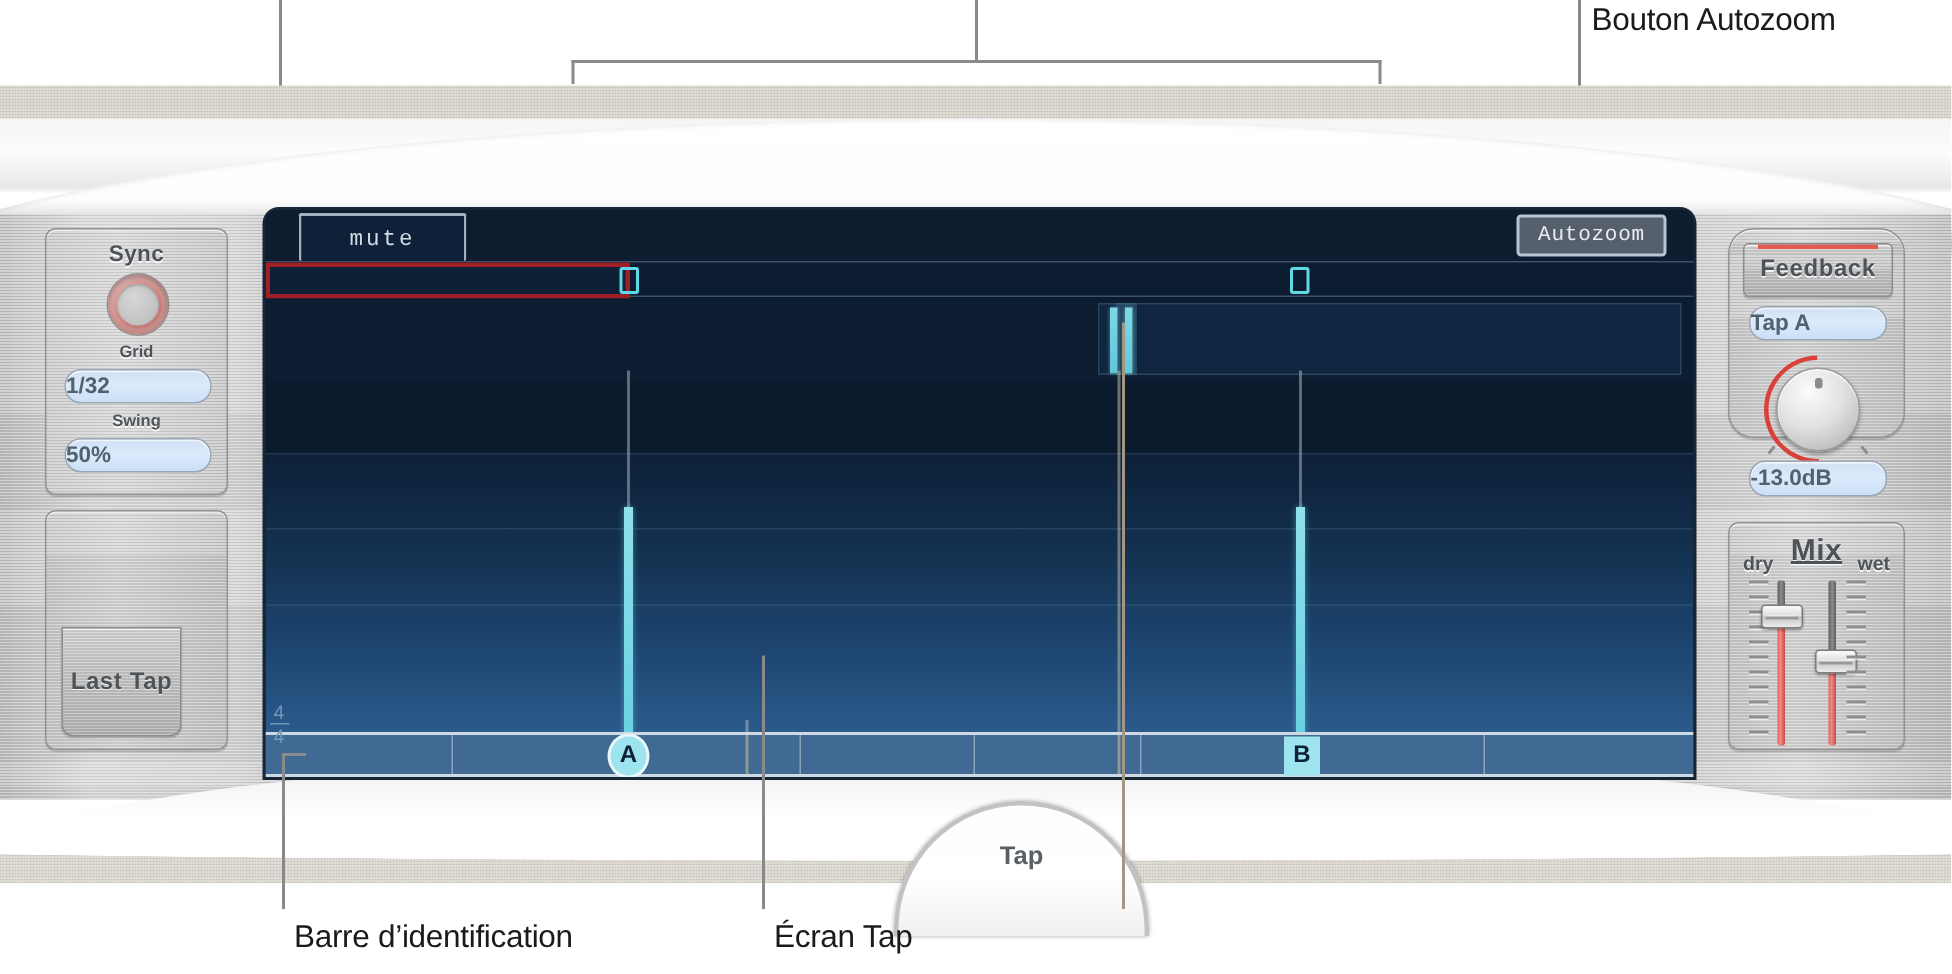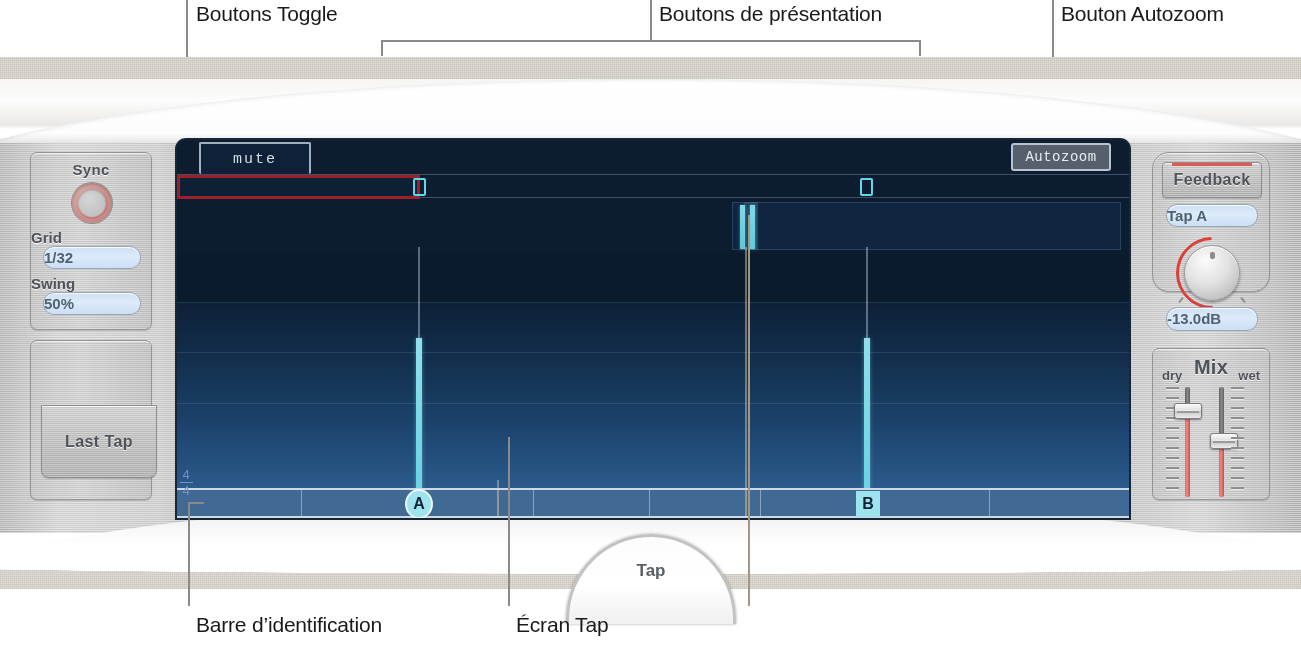--- a/index.html
+++ b/index.html
@@ -79,21 +79,21 @@
     background-image:
       repeating-linear-gradient(0deg, rgba(0,0,0,.05) 0 1px, rgba(255,255,255,.05) 1px 2px),
       repeating-linear-gradient(90deg, rgba(0,0,0,.04) 0 1px, rgba(255,255,255,.06) 1px 2px);
     -webkit-mask-image: radial-gradient(130% 100% at 50% -10%, transparent 0 62%, #000 63%);
             mask-image: radial-gradient(130% 100% at 50% -10%, transparent 0 62%, #000 63%);
   }
 
   
   .tap-dome {
     position: absolute;
-    left: 566px; top: 534px; width: 170px; height: 90px;
+    left: 596px; top: 534px; width: 170px; height: 90px;
     border-radius: 85px 85px 0 0;
     background: linear-gradient(to bottom, #fdfdfd 0%, #ffffff 55%, #f0f0f0 100%);
     border: 3px solid #c2c2c2;
     border-bottom: none;
     box-shadow: 0 0 3px rgba(0,0,0,.35);
   }
   .tap-dome-label {
     position: absolute; left: 0; top: 24px; width: 100%;
     text-align: center;
     font-family: "Liberation Sans", sans-serif;
@@ -111,22 +111,22 @@
       linear-gradient(to right, #c6c6c6, #d3d3d3 40%, #c2c2c2);
     box-shadow: inset 0 1px 0 rgba(255,255,255,.7), 0 1px 1px rgba(0,0,0,.18);
   }
   .grp-title {
     position: absolute; left: 0; width: 100%; text-align: center;
     font-size: 15px; font-weight: bold; color: #4e5359;
     text-shadow: 0 1px 0 rgba(255,255,255,.85);
     letter-spacing: .3px;
   }
   .sublabel {
-    position: absolute; left:0; width:100%; text-align:left;
-    font-size: 15px; font-weight: bold; color:#4e5359;
+    position: absolute; left:0; width:100%; text-align:center;
+    font-size: 11px; font-weight: bold; color:#4e5359;
     text-shadow: 0 1px 0 rgba(255,255,255,.85);
   }
   .lcd {
     position: absolute;
     border-radius: 11px;
     background: linear-gradient(to bottom, #cfe0f5, #dceafb 45%, #ccdff6);
     border: 1px solid #9aa7b6;
     color: #51626f;
     font-size: 15px; font-weight: bold;
     line-height: 21px;
@@ -338,24 +338,22 @@
     font-size: 13px; color: #6f96bb; line-height: 13px;
   }
   .timesig i { display: block; font-style: normal; }
   .timesig .bar { display:block; width:13px; height:1px; background:#6f96bb; margin:1px auto; }
 </style>
 </head>
 <body>
 
 <div id="root">
 
-  <div class="anno-label" style="left:196px; top:2px;">Boutons Toggle</div>
   <div class="anno-line anno-vline" style="left:186px; top:0px; height:183px;"></div>
 
-  <div class="anno-label" style="left:659px; top:2px;">Boutons de présentation</div>
   <div class="anno-line anno-vline" style="left:650px; top:0px; height:41px;"></div>
   <div class="anno-line anno-hline" style="left:381px; top:40px; width:540px;"></div>
   <div class="anno-line anno-vline" style="left:381px; top:40px; height:16px;"></div>
   <div class="anno-line anno-vline" style="left:919px; top:40px; height:16px;"></div>
 
   <div class="anno-label" style="left:1061px; top:2px;">Bouton Autozoom</div>
   <div class="anno-line anno-vline" style="left:1052px; top:0px; height:152px;"></div>
 
   <div class="chassis">
     <div class="chassis-bg"></div>
@@ -371,21 +369,21 @@
     <div class="led" style="left:41px; top:30px; width:40px; height:40px;">
       <div class="led-core"></div>
     </div>
     <div class="sublabel" style="top:76px;">Grid</div>
     <div class="lcd" style="left:12px; top:93px; width:98px; height:23px;">1/32</div>
     <div class="sublabel" style="top:122px;">Swing</div>
     <div class="lcd" style="left:12px; top:139px; width:98px; height:23px;">50%</div>
   </div>
 
   <div class="grp" style="left:30px; top:340px; width:122px; height:160px;">
-    <div class="mbtn" style="left:10px; top:64px; width:116px; height:73px; border-radius:0 0 8px 8px;">
+    <div class="mbtn" style="left:10px; top:77px; width:80px; height:73px; border-radius:0 0 8px 8px;">
       <span>Last Tap</span>
     </div>
   </div>
 
   <div class="grp" style="left:1152px; top:152px; width:118px; height:140px;border-radius:17px;">
     <div class="mbtn" style="left:9px; top:9px; width:100px; height:36px;">
       <span>Feedback</span>
     </div>
     <div style="position:absolute; left:19px; top:10px; width:80px; height:3px; background:#e05a52;"></div>
     <div class="lcd" style="left:13px; top:51px; width:92px; height:23px;">Tap A</div>
@@ -396,21 +394,21 @@
         <div class="knob-dot"></div>
       </div>
       <div class="knob-tick" style="left:8px; top:64px; transform:rotate(40deg);"></div>
       <div class="knob-tick" style="left:70px; top:64px; transform:rotate(-40deg);"></div>
     </div>
 
     <div class="lcd" style="left:13px; top:154px; width:92px; height:24px;">-13.0dB</div>
   </div>
 
   <div class="grp" style="left:1152px; top:348px; width:118px; height:152px;">
-    <div class="grp-title" style="top:7px; font-size:20px;">Mix</div>
+    <div class="grp-title" style="top:7px; font-size:20px;text-decoration:underline;">Mix</div>
     <div style="position:absolute; left:9px; top:19px; font-size:13px; font-weight:bold; color:#4e5359; text-shadow:0 1px 0 rgba(255,255,255,.85);">dry</div>
     <div style="position:absolute; right:9px; top:19px; font-size:13px; font-weight:bold; color:#4e5359; text-shadow:0 1px 0 rgba(255,255,255,.85);">wet</div>
 
     <div class="ladder" style="left:13px; top:38px; width:13px; height:108px;">
       <i style="top:0"></i>
         <i style="top:10px"></i>
         <i style="top:20px"></i>
         <i style="top:30px"></i>
         <i style="top:40px"></i>
       <i style="top:50px"></i>

